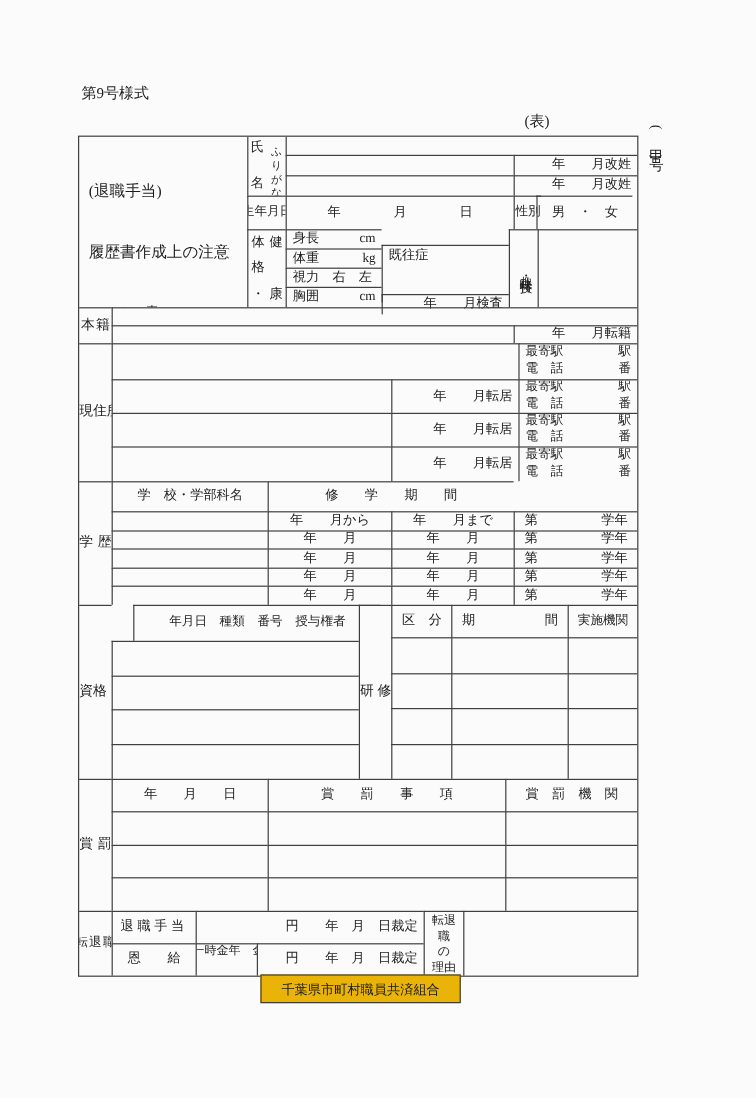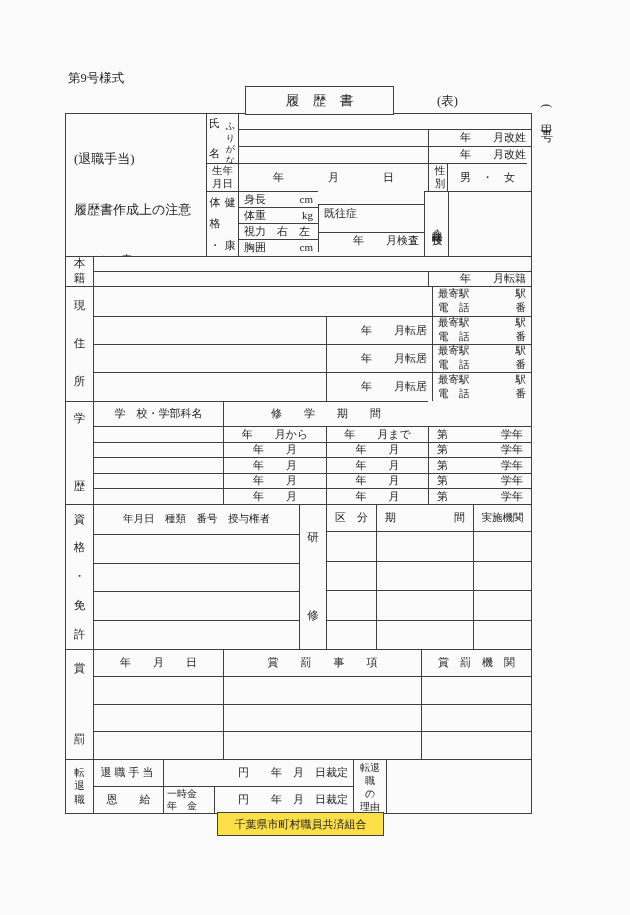--- a/index.html
+++ b/index.html
@@ -7,57 +7,54 @@
         font-family:"Liberation Serif","DejaVu Serif",serif;color:#1c1c1c;overflow:hidden;}
   .tbl{position:absolute;left:65px;top:113px;width:465px;height:699px;border:1px solid #3f3f3f;}
   .c{position:absolute;box-sizing:border-box;border-left:1px solid #3f3f3f;border-top:1px solid #3f3f3f;
      display:flex;align-items:center;justify-content:center;font-size:11px;line-height:1.2;
      overflow:hidden;white-space:pre;}
   .nl{border-left:none}.nt{border-top:none}
   .left{justify-content:flex-start;padding-left:5px}
   .right{justify-content:flex-end;padding-right:5px}
   .between{justify-content:space-between;padding:0 5px}
   .tl{align-items:flex-start;justify-content:flex-start;padding:2px 5px}
-  .col{flex-direction:column}
+  .col{}
   .around{justify-content:space-around}
   .betw{justify-content:space-between}
   .f9{font-size:9px}.f10{font-size:10px}.f105{font-size:10.5px}.f115{font-size:11.5px}
   .vert{writing-mode:vertical-rl;text-orientation:upright;letter-spacing:1px;}
   .wrap{white-space:normal;word-break:break-all;padding:0 6px;text-align:center;line-height:1.3;}
   .station{flex-direction:column;justify-content:center;gap:1px;padding:0 5px;font-size:10.5px;}
   .srow{display:flex;justify-content:space-between;width:100%;}
   .blk{display:block;}
   .notes{padding:6px 4px 0 8px;font-size:13px;line-height:1.2;}
   .notes .hd{margin-bottom:4px;}
   .note-item{margin-left:12px;padding-left:13px;text-indent:-13px;}
   .title-box{position:absolute;left:245px;top:86px;width:147px;height:27px;border:1px solid #3f3f3f;
      display:flex;align-items:center;justify-content:center;font-size:13.5px;background:#fbfbfb;z-index:2;}
   .footer-box{position:absolute;left:217px;top:812px;width:165px;height:22px;border:1px solid #3f3f3f;
-     display:flex;align-items:center;justify-content:center;font-size:11px;background:#fde047;z-index:2;}
+     display:flex;align-items:center;justify-content:center;font-size:11px;background:#eab308;z-index:2;}
   .kougou{position:absolute;left:538px;top:104px;writing-mode:vertical-rl;text-orientation:mixed;
      font-size:12px;letter-spacing:7px;}
   .formno{position:absolute;left:68px;top:70px;font-size:12.5px;}
   .omote{position:absolute;left:437px;top:93px;font-size:12.5px;}
   .namelab{padding:0;}
   .nlA{display:flex;flex-direction:column;justify-content:space-between;align-items:center;
        width:15px;height:100%;padding:3px 0;box-sizing:border-box;}
   .nlB{display:flex;align-items:center;justify-content:center;width:16px;height:100%;}
   .plab{padding:4px 0;}
   .pcol{display:flex;flex-direction:column;justify-content:space-between;align-items:center;
         height:100%;width:15px;}
 </style>
 </head>
 <body>
 
 <div class="page">
 
   <div class="formno">第9号様式</div>
-  <div class="title-box">
-    <span>履　歴　書</span>
-  </div>
   <div class="omote">(表)</div>
   <div class="kougou">(甲号)</div>
 
   <div class="tbl">
 
     <div class="c nl nt blk notes" style="left:0;top:0;width:140px;height:142px">
       <div class="hd">(退職手当)</div>
       <div class="hd">履歴書作成上の注意</div>
       <div class="note-item">○ペン書</div>
       
@@ -110,21 +107,21 @@
     <div class="c between" style="left:172px;top:93px;width:80px;height:16px">
       <span>体重</span>
       <span>kg</span>
     </div>
     <div class="c left" style="left:172px;top:109px;width:80px;height:16px">視力　右　左</div>
     <div class="c between" style="left:172px;top:125px;width:80px;height:17px">
       <span>胸囲</span>
       <span>cm</span>
     </div>
     <div class="c tl" style="left:252px;top:90px;width:106px;height:48px">既往症</div>
-    <div class="c right" style="left:252px;top:118px;width:106px;height:17px">年　　月検査</div>
+    <div class="c right" style="left:252px;top:131px;width:106px;height:17px">年　　月検査</div>
     <div class="c vert f105" style="left:358px;top:77px;width:24px;height:65px">趣味・特技</div>
     <div class="c" style="left:382px;top:77px;width:83px;height:65px"></div>
 
     <div class="c nl col f115" style="left:0;top:142px;width:27px;height:30px;gap:1px">
       <span>本</span>
       <span>籍</span>
     </div>
     <div class="c" style="left:27px;top:142px;width:438px;height:15px"></div>
     <div class="c" style="left:27px;top:157px;width:335px;height:15px"></div>
     <div class="c right" style="left:362px;top:157px;width:103px;height:15px">年　　月転籍</div>
@@ -196,21 +193,21 @@
       <span>第</span><span>学年</span>
     </div>
 
     <div class="c nl col around f115" style="left:0;top:390px;width:27px;height:145px">
       <span>資</span>
       <span>格</span>
       <span>・</span>
       <span>免</span>
       <span>許</span>
     </div>
-    <div class="c f105" style="left:27px;top:390px;width:206px;height:30px">年月日　種類　番号　授与権者</div>
+    <div class="c f105" style="left:45px;top:390px;width:206px;height:30px">年月日　種類　番号　授与権者</div>
     <div class="c" style="left:27px;top:420px;width:206px;height:29px"></div>
     <div class="c" style="left:27px;top:449px;width:206px;height:28px"></div>
     <div class="c" style="left:27px;top:477px;width:206px;height:29px"></div>
     <div class="c" style="left:27px;top:506px;width:206px;height:29px"></div>
 
     <div class="c col betw f115" style="left:233px;top:390px;width:27px;height:145px;padding:26px 0">
       <span>研</span>
       <span>修</span>
     </div>
     <div class="c" style="left:260px;top:390px;width:50px;height:27px">区　分</div>

